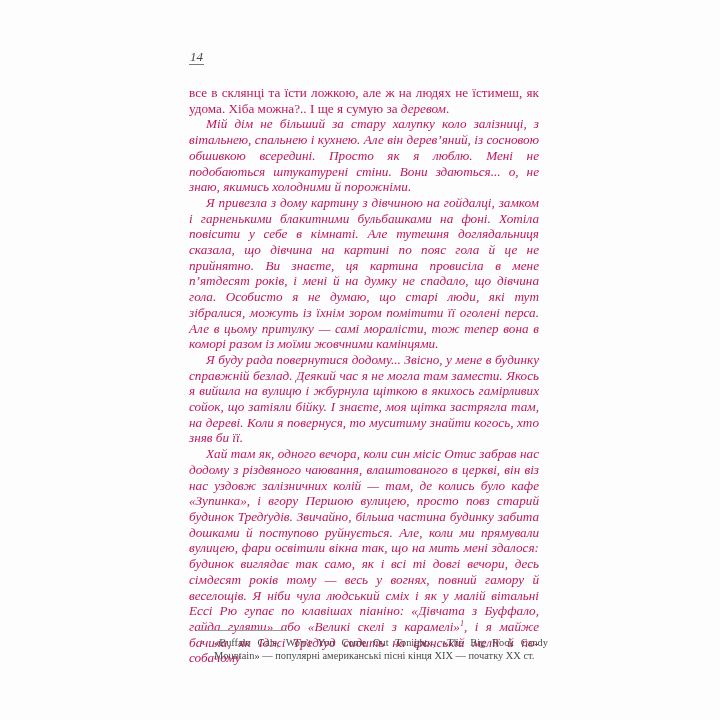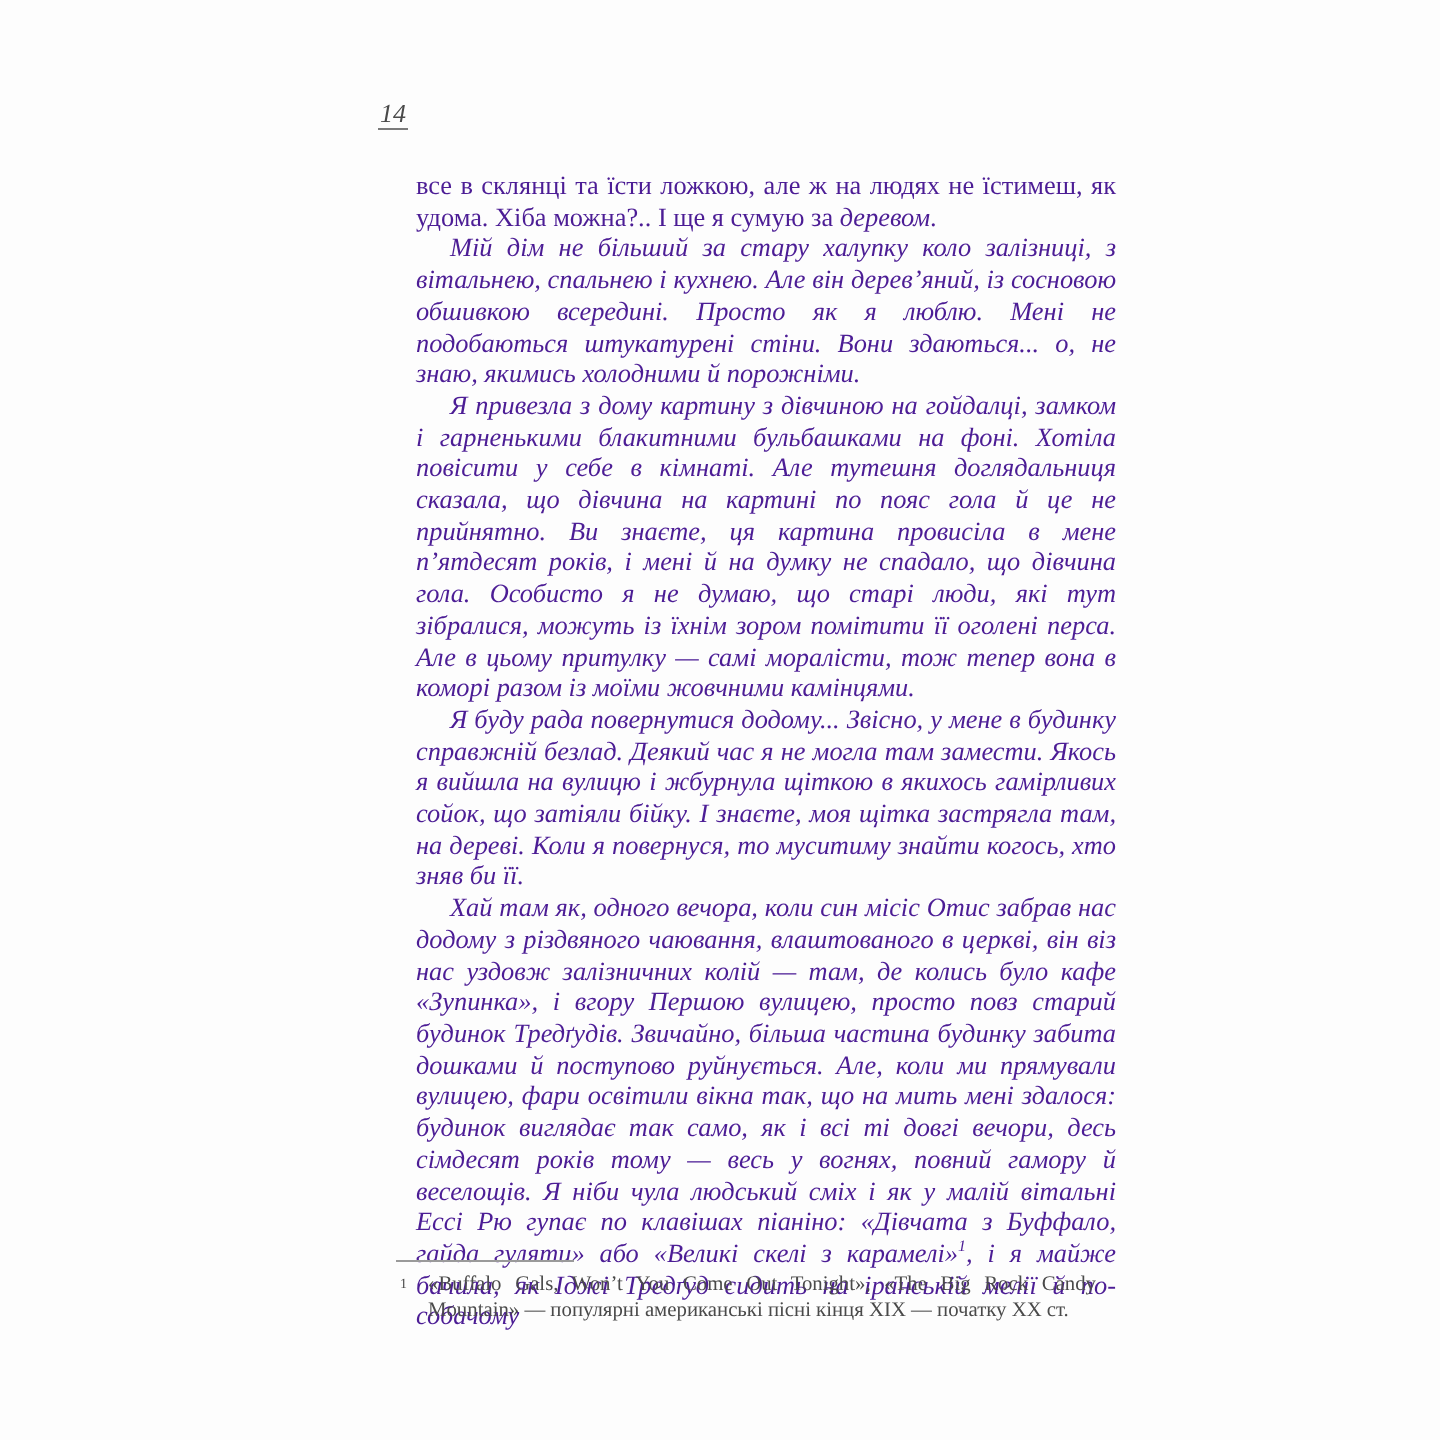--- a/index.html
+++ b/index.html
@@ -22,27 +22,27 @@
     top: 49px;
     font-size: 13px;
     font-style: italic;
     color: #4a4a4a;
     border-bottom: 1px solid #7a7a7a;
     padding: 0 1px 0 1px;
     line-height: 15px;
   }
   .text-block {
     position: absolute;
-    left: 208px;
+    left: 189px;
     top: 85px;
     width: 350px;
     font-size: 13.2px;
     line-height: 15.7px;
     text-align: justify;
-    color: #4c1d95;
+    color: #be185d;
   }
   .text-block p {
     margin: 0;
     padding: 0;
   }
   .text-block p.indent {
     text-indent: 17px;
     font-style: italic;
   }
   .italic {

